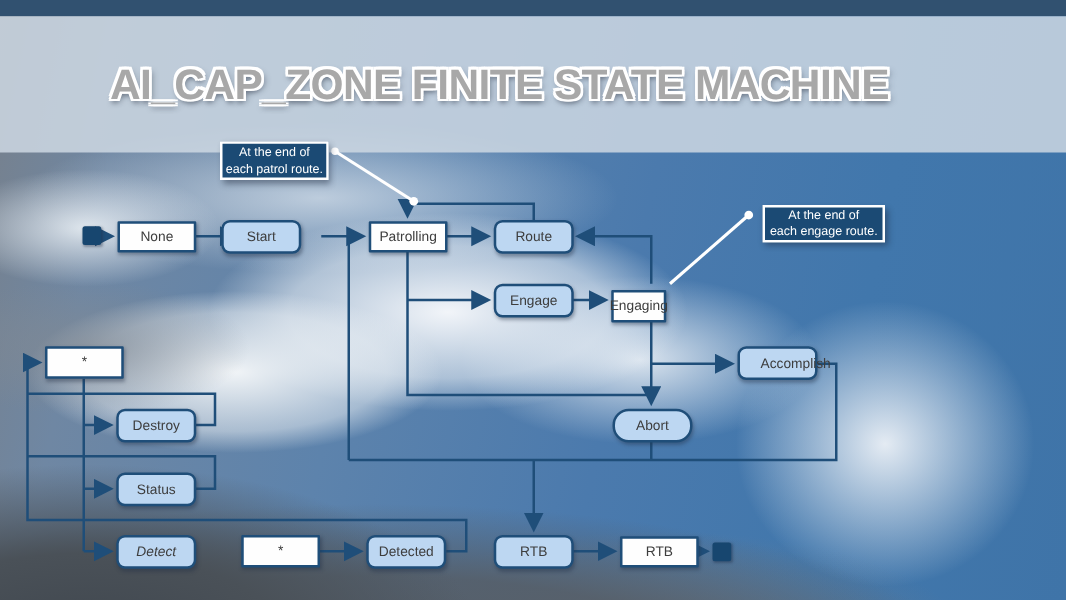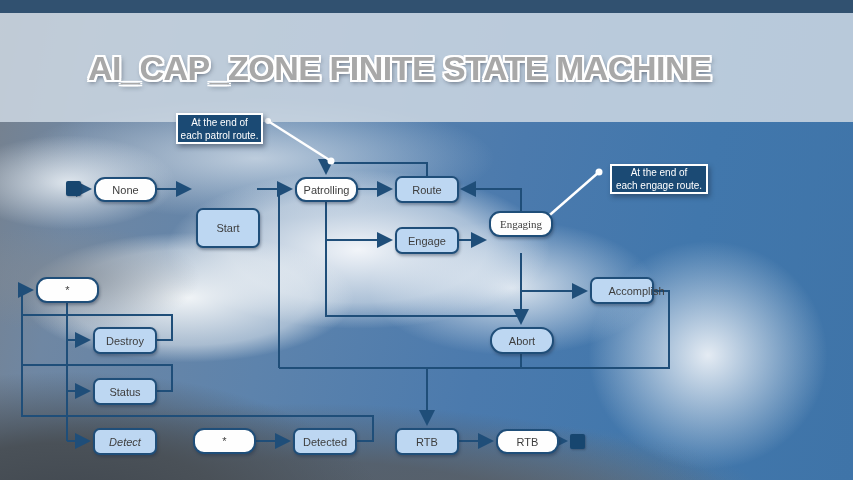--- a/index.html
+++ b/index.html
@@ -36,21 +36,21 @@
   
   svg.edges{position:absolute;inset:0;z-index:3;}
   
   .state{
     position:absolute;z-index:4;box-sizing:border-box;
     border:2px solid #1F4E79;display:flex;align-items:center;justify-content:center;
     font-size:11px;color:#3d3d3d;
     box-shadow:1px 2px 3px rgba(35,48,70,0.4);
   }
   .state.blue{background:#BDD7F2;border-radius:7px;}
-  .state.white{background:#FEFEFE;border-radius:11px;text-align:right;}
+  .state.white{background:#FEFEFE;border-radius:1px;text-align:right;}
   .terminal{
     position:absolute;z-index:4;width:15px;height:15px;background:#17466F;border-radius:2px;
     box-shadow:1px 1px 2px rgba(35,48,70,0.4);
   }
   
   .callout{
     position:absolute;z-index:5;box-sizing:border-box;
     background:#1B4A74;border:2px solid #fff;
     display:flex;flex-direction:column;align-items:center;justify-content:center;
     color:#fff;font-size:10px;line-height:13px;text-align:right;
@@ -104,25 +104,25 @@
       <circle cx="268" cy="121" r="3" stroke="none"></circle>
       <circle cx="331" cy="161" r="3.5" stroke="none"></circle>
       <line x1="599" y1="172" x2="536" y2="227"></line>
       <circle cx="599" cy="172" r="3.5" stroke="none"></circle>
     </g>
   </svg>
 
   <div class="terminal" style="left:66px;top:181px;"></div>
 
   <div class="state white" style="left:94px;top:177px;width:63px;height:25px;">None</div>
-  <div class="state blue" style="left:196px;top:176px;width:64px;height:40px;margin-top:32px;">Start</div>
+  <div class="state blue" style="left:177px;top:176px;width:64px;height:27px;">Start</div>
   <div class="state white" style="left:295px;top:177px;width:63px;height:25px;">Patrolling</div>
   <div class="state blue" style="left:395px;top:176px;width:64px;height:27px;">Route</div>
   <div class="state blue" style="left:395px;top:227px;width:64px;height:27px;">Engage</div>
-  <div class="state white" style="left:489px;top:211px;width:64px;height:26px;font-family:Liberation Serif, serif;">Engaging</div>
+  <div class="state white" style="left:489px;top:232px;width:44px;height:26px;">Engaging</div>
   <div class="state blue" style="left:590px;top:277px;width:64px;height:27px;padding-left:29px;">Accomplish</div>
   <div class="state blue" style="left:490px;top:327px;width:64px;height:27px;border-radius:13px;">Abort</div>
   <div class="state white" style="left:36px;top:277px;width:63px;height:26px;">*</div>
   <div class="state blue" style="left:93px;top:327px;width:64px;height:27px;">Destroy</div>
   <div class="state blue" style="left:93px;top:378px;width:64px;height:27px;">Status</div>
   <div class="state blue" style="left:93px;top:428px;width:64px;height:27px;font-style:italic;">Detect</div>
   <div class="state white" style="left:193px;top:428px;width:63px;height:26px;">*</div>
   <div class="state blue" style="left:293px;top:428px;width:64px;height:27px;">Detected</div>
   <div class="state blue" style="left:395px;top:428px;width:64px;height:27px;">RTB</div>
   <div class="state white" style="left:496px;top:429px;width:63px;height:25px;">RTB</div>

